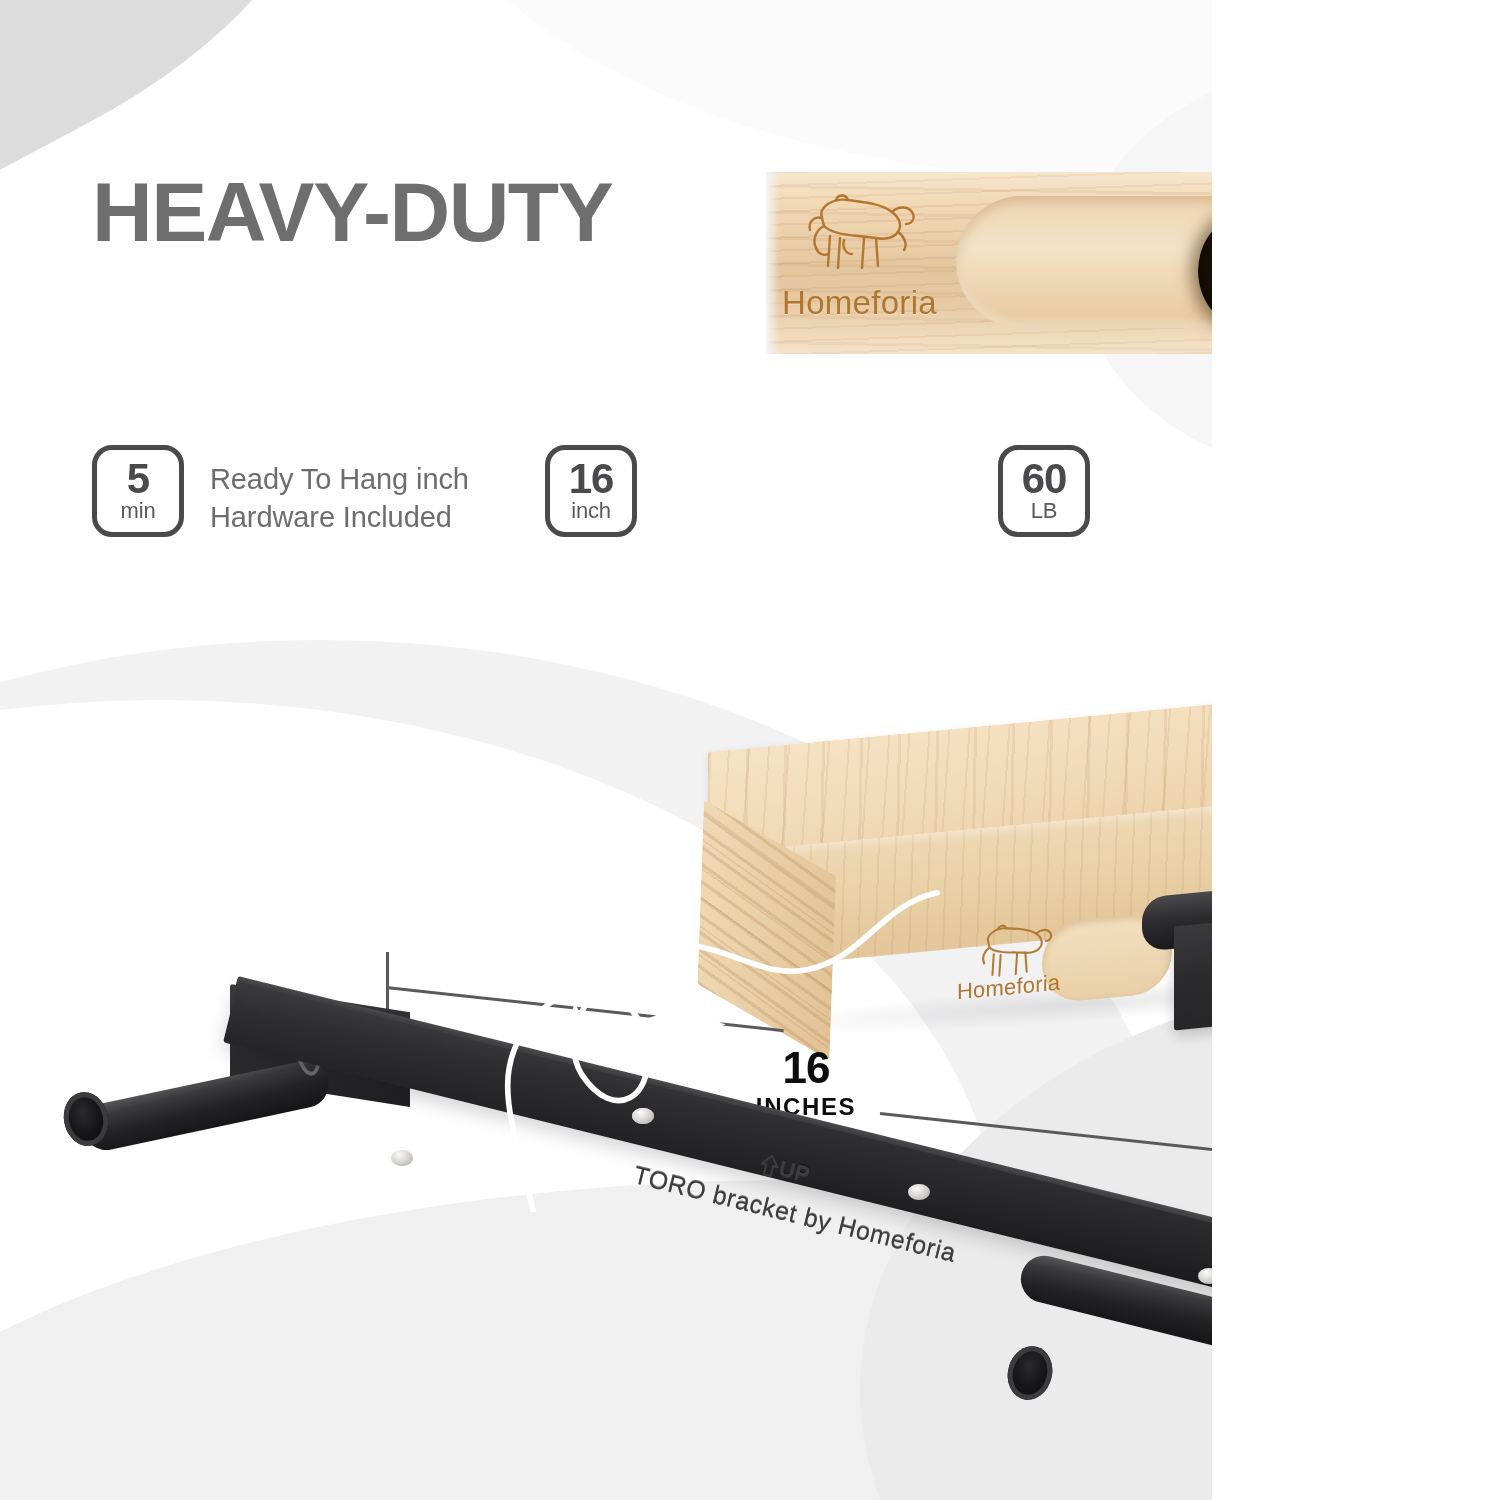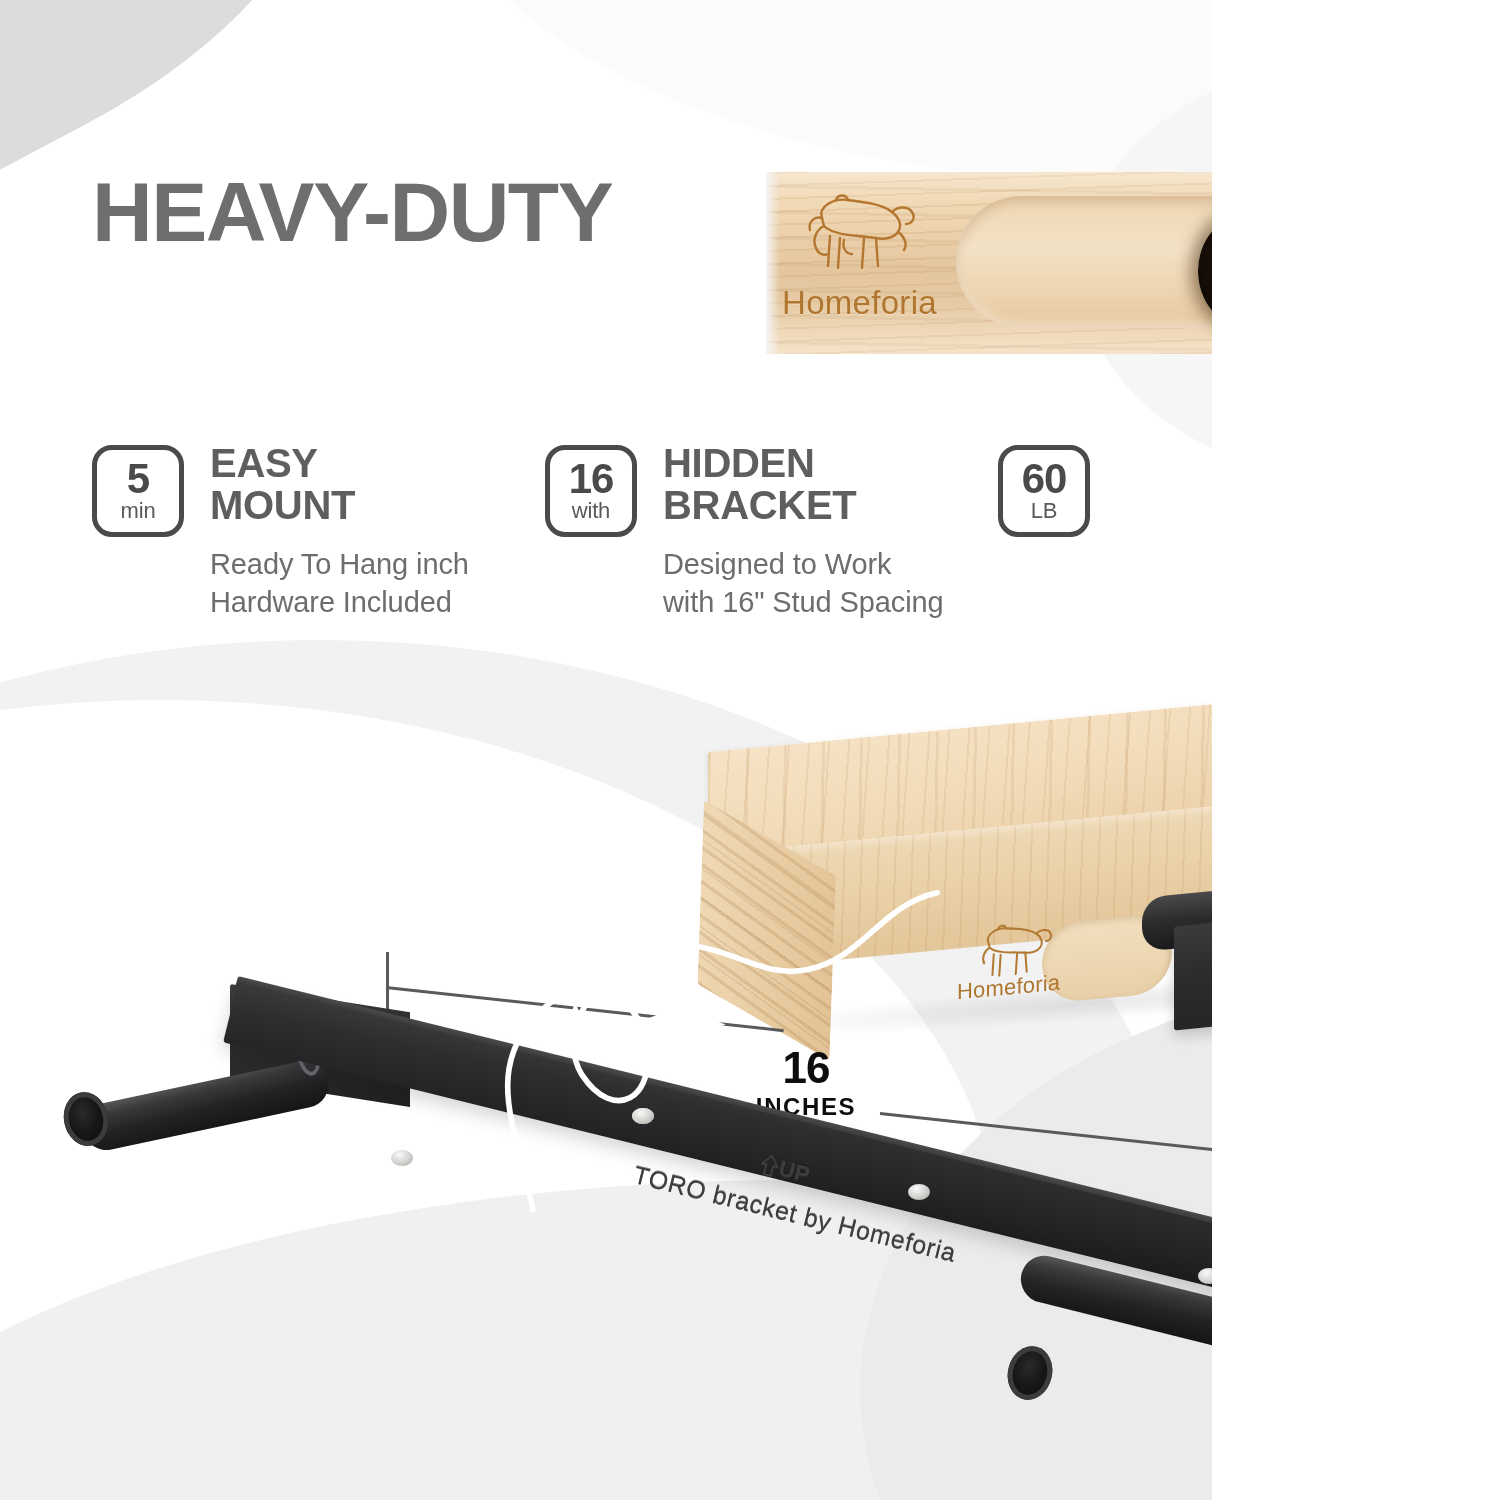--- a/index.html
+++ b/index.html
@@ -408,37 +408,29 @@
   </div>
 
   <div class="features">
 
     <div class="feature">
       <div class="badge">
         <div class="badge-num">5</div>
         <div class="badge-unit">min</div>
       </div>
       <div class="feature-text">
-        <div class="feature-title">EASY
-MOUNT</div>
         <div class="feature-desc">Ready To Hang inch
 Hardware Included</div>
       </div>
     </div>
 
     <div class="feature">
       <div class="badge">
         <div class="badge-num">16</div>
-        <div class="badge-unit">with</div>
-      </div>
-      <div class="feature-text">
-        <div class="feature-title">HIDDEN
-BRACKET</div>
-        <div class="feature-desc">Designed to Work
-with 16" Stud Spacing</div>
+        <div class="badge-unit">inch</div>
       </div>
     </div>
 
     <div class="feature">
       <div class="badge">
         <div class="badge-num">60</div>
         <div class="badge-unit">LB</div>
       </div>
       <div class="feature-text">
       </div>

